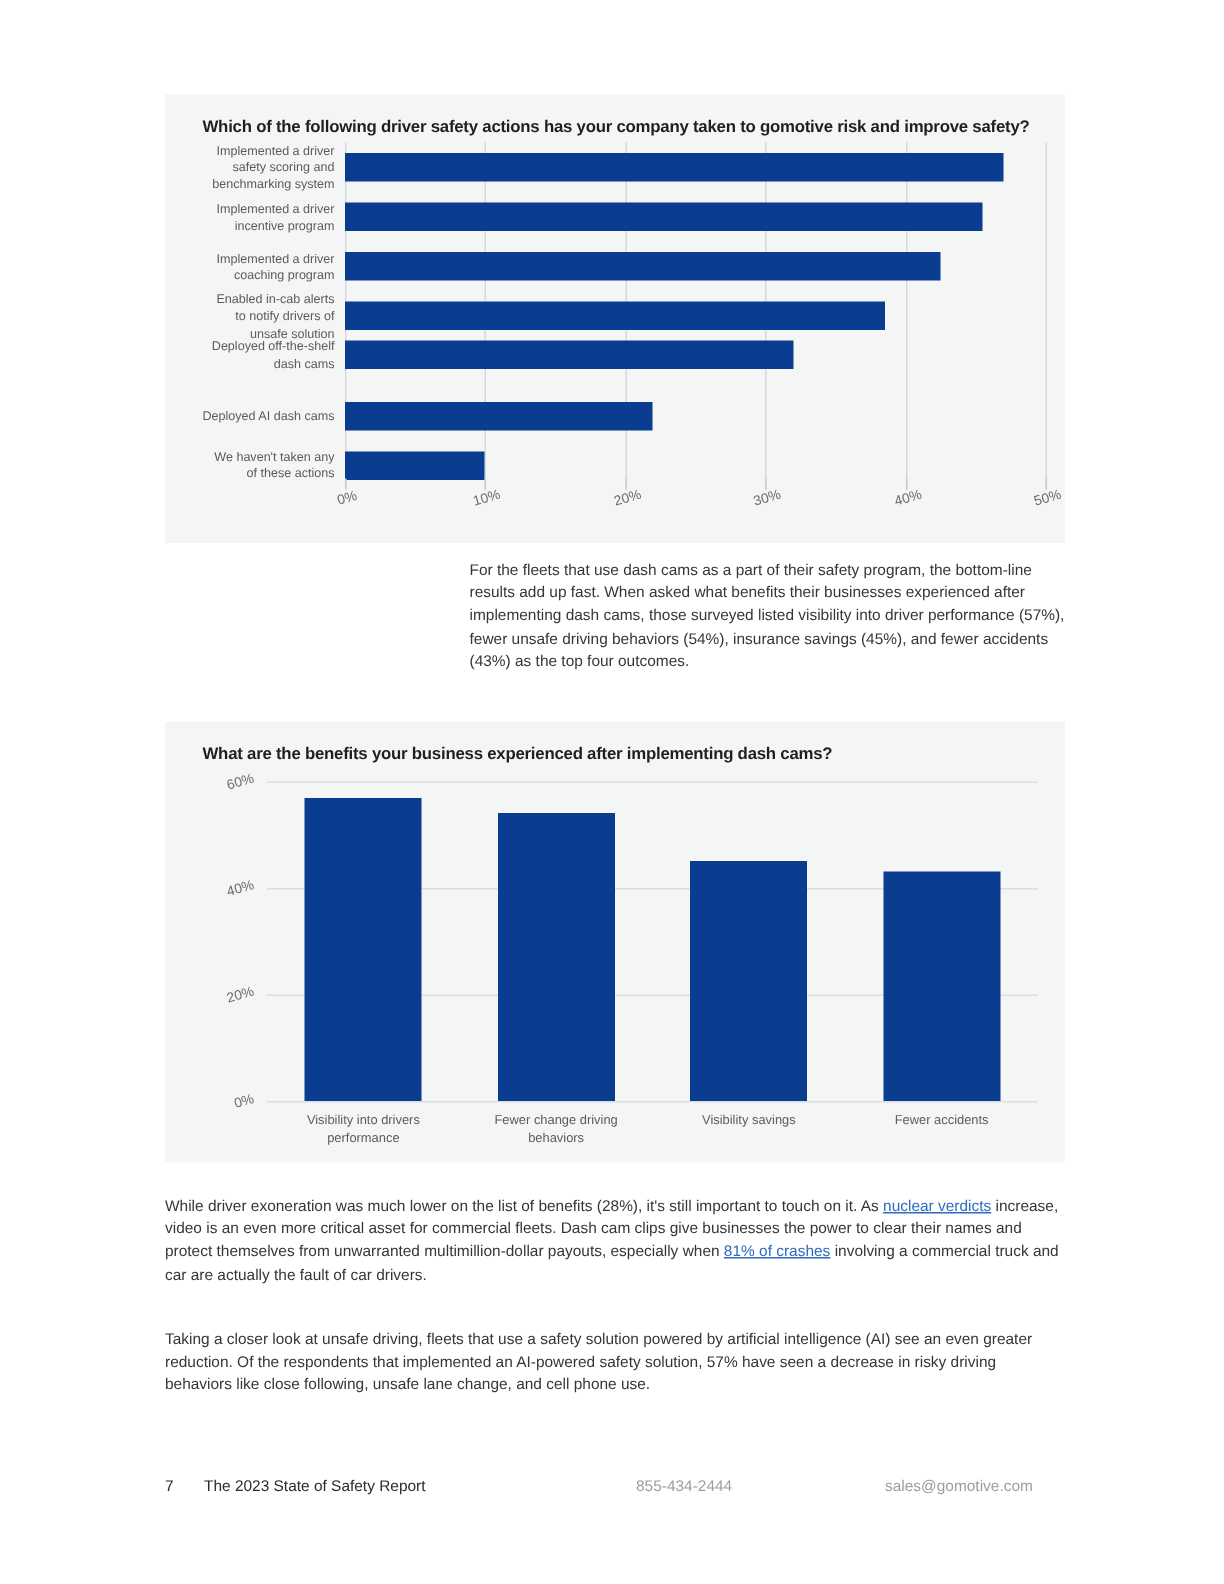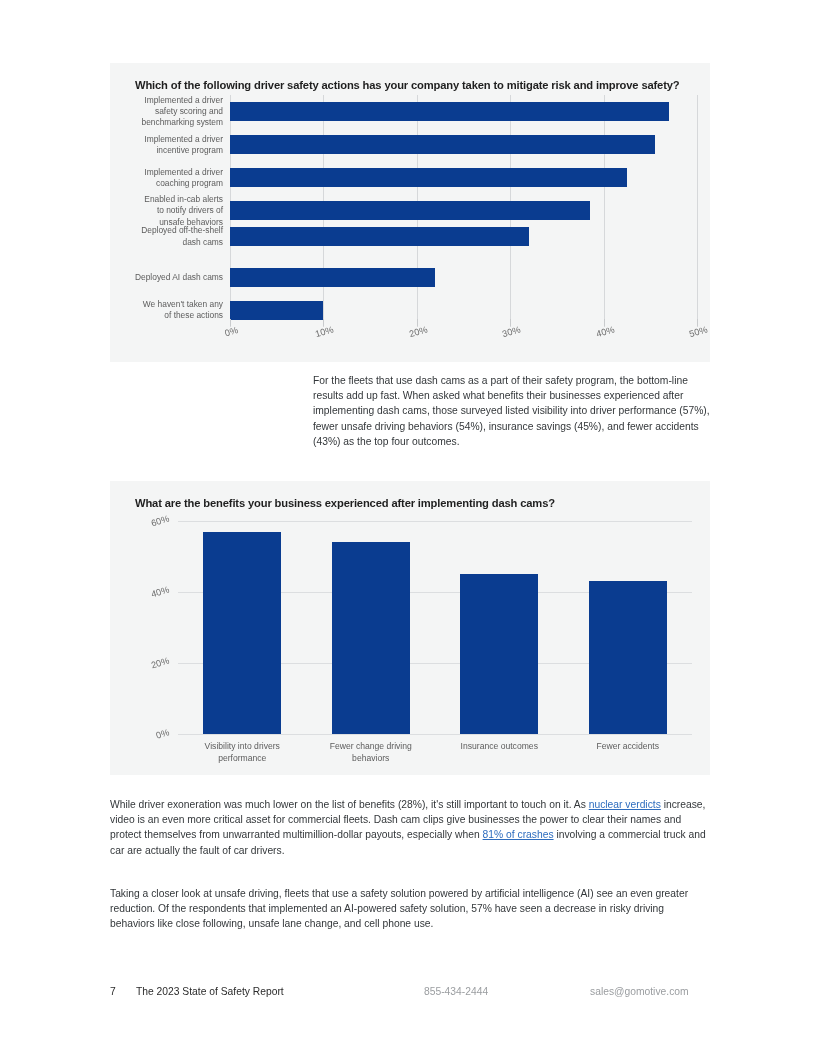--- a/index.html
+++ b/index.html
@@ -156,21 +156,21 @@
   #footer-doc-title   { position: absolute; left: 136px; top: 0; font-size: 10.3px; color: #2b2b2b; }
   #footer-phone       { position: absolute; left: 424px; top: 0; font-size: 10.3px; color: #9a9da0; }
   #footer-email       { position: absolute; left: 590px; top: 0; font-size: 10.3px; color: #9a9da0; }
 </style>
 </head>
 <body>
 
 <div class="page">
 
   <div class="chart-panel" id="chart1-panel">
-    <div class="chart-title">Which of the following driver safety actions has your company taken to mitigate risk and improve safety?</div>
+    <div class="chart-title">Which of the following driver safety actions has your company taken to gomotive risk and improve safety?</div>
     <div id="chart1-plot">
         <div class="h-gridline" style="left: 0px;"></div>
         <div class="h-gridline" style="left: 93.4px;"></div>
         <div class="h-gridline" style="left: 186.8px;"></div>
         <div class="h-gridline" style="left: 280.2px;"></div>
         <div class="h-gridline" style="left: 373.6px;"></div>
         <div class="h-gridline" style="left: 467px;"></div>
         <div class="h-row" style="top: 0px; height: 33.1429px;">
           <div class="h-cat">Implemented a driver
 safety scoring and
@@ -183,21 +183,21 @@
           <div class="h-bar" style="width: 424.97px; background: rgb(10, 60, 144);"></div>
         </div>
         <div class="h-row" style="top: 66.2857px; height: 33.1429px;">
           <div class="h-cat">Implemented a driver
 coaching program</div>
           <div class="h-bar" style="width: 396.95px; background: rgb(10, 60, 144);"></div>
         </div>
         <div class="h-row" style="top: 99.4286px; height: 33.1429px;">
           <div class="h-cat">Enabled in-cab alerts
 to notify drivers of
-unsafe behaviors</div>
+unsafe solution</div>
           <div class="h-bar" style="width: 359.59px; background: rgb(10, 60, 144);"></div>
         </div>
         <div class="h-row" style="top: 125px; height: 33.1429px;">
           <div class="h-cat">Deployed off-the-shelf
 dash cams</div>
           <div class="h-bar" style="width: 298.88px; background: rgb(10, 60, 144);"></div>
         </div>
         <div class="h-row" style="top: 165.714px; height: 33.1429px;">
           <div class="h-cat">Deployed AI dash cams</div>
           <div class="h-bar" style="width: 205.48px; background: rgb(10, 60, 144);"></div>
@@ -237,21 +237,21 @@
         <div class="v-ylabel" style="top: 71px;">40%</div>
         <div class="v-gridline" style="top: 0px;"></div>
         <div class="v-ylabel" style="top: 0px;">60%</div>
         <div class="v-bar" style="left: 25.25px; width: 78px; height: 202.35px; background: rgb(10, 60, 144);"></div>
         <div class="v-catlabel" style="left: -5.75px;">Visibility into drivers
 performance</div>
         <div class="v-bar" style="left: 153.75px; width: 78px; height: 191.7px; background: rgb(10, 60, 144);"></div>
         <div class="v-catlabel" style="left: 122.75px;">Fewer change driving
 behaviors</div>
         <div class="v-bar" style="left: 282.25px; width: 78px; height: 159.75px; background: rgb(10, 60, 144);"></div>
-        <div class="v-catlabel" style="left: 251.25px;">Insurance outcomes</div>
+        <div class="v-catlabel" style="left: 251.25px;">Visibility savings</div>
         <div class="v-bar" style="left: 410.75px; width: 78px; height: 152.65px; background: rgb(10, 60, 144);"></div>
         <div class="v-catlabel" style="left: 379.75px;">Fewer accidents</div>
       </div>
   </div>
 
   <div class="body-text" id="para-2">
     <span>While driver exoneration was much lower on the list of benefits (28%), it's still important to touch on it. As </span><a class="link" href="#">nuclear verdicts</a><span> increase, video is an even more critical asset for commercial fleets. Dash cam clips give businesses the power to clear their names and protect themselves from unwarranted multimillion-dollar payouts, especially when </span><a class="link" href="#">81% of crashes</a><span> involving a commercial truck and car are actually the fault of car drivers.</span>
   </div>
 
   <div class="body-text" id="para-3">Taking a closer look at unsafe driving, fleets that use a safety solution powered by artificial intelligence (AI) see an even greater reduction. Of the respondents that implemented an AI-powered safety solution, 57% have seen a decrease in risky driving behaviors like close following, unsafe lane change, and cell phone use.</div>

